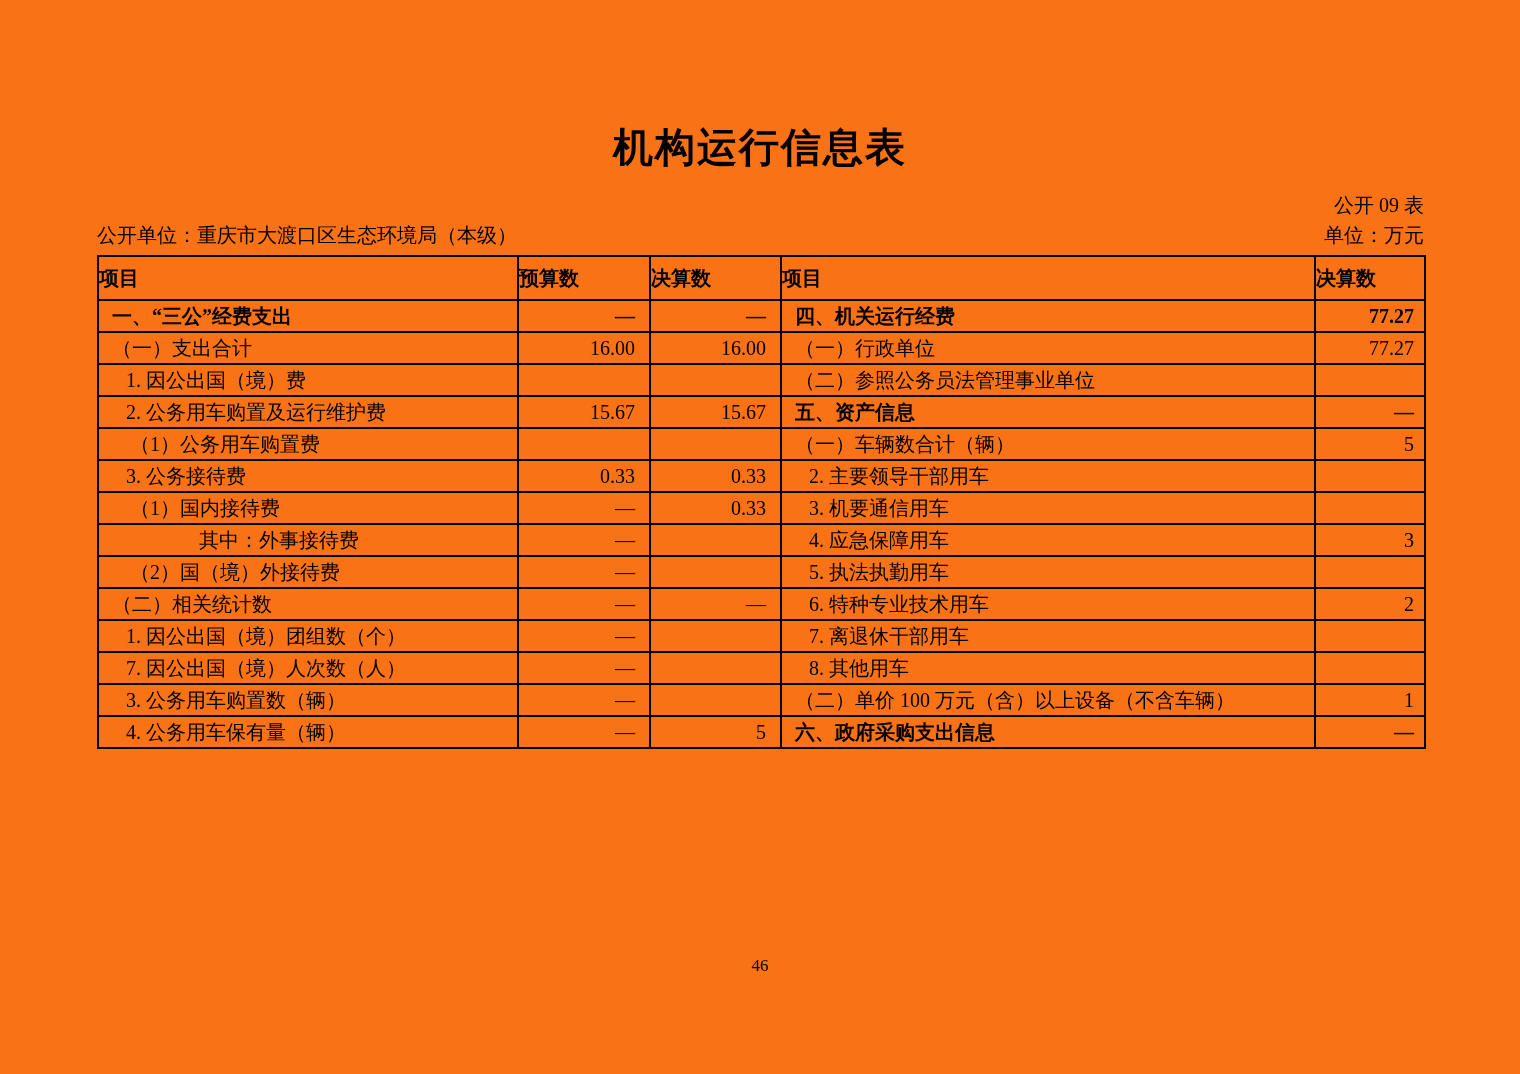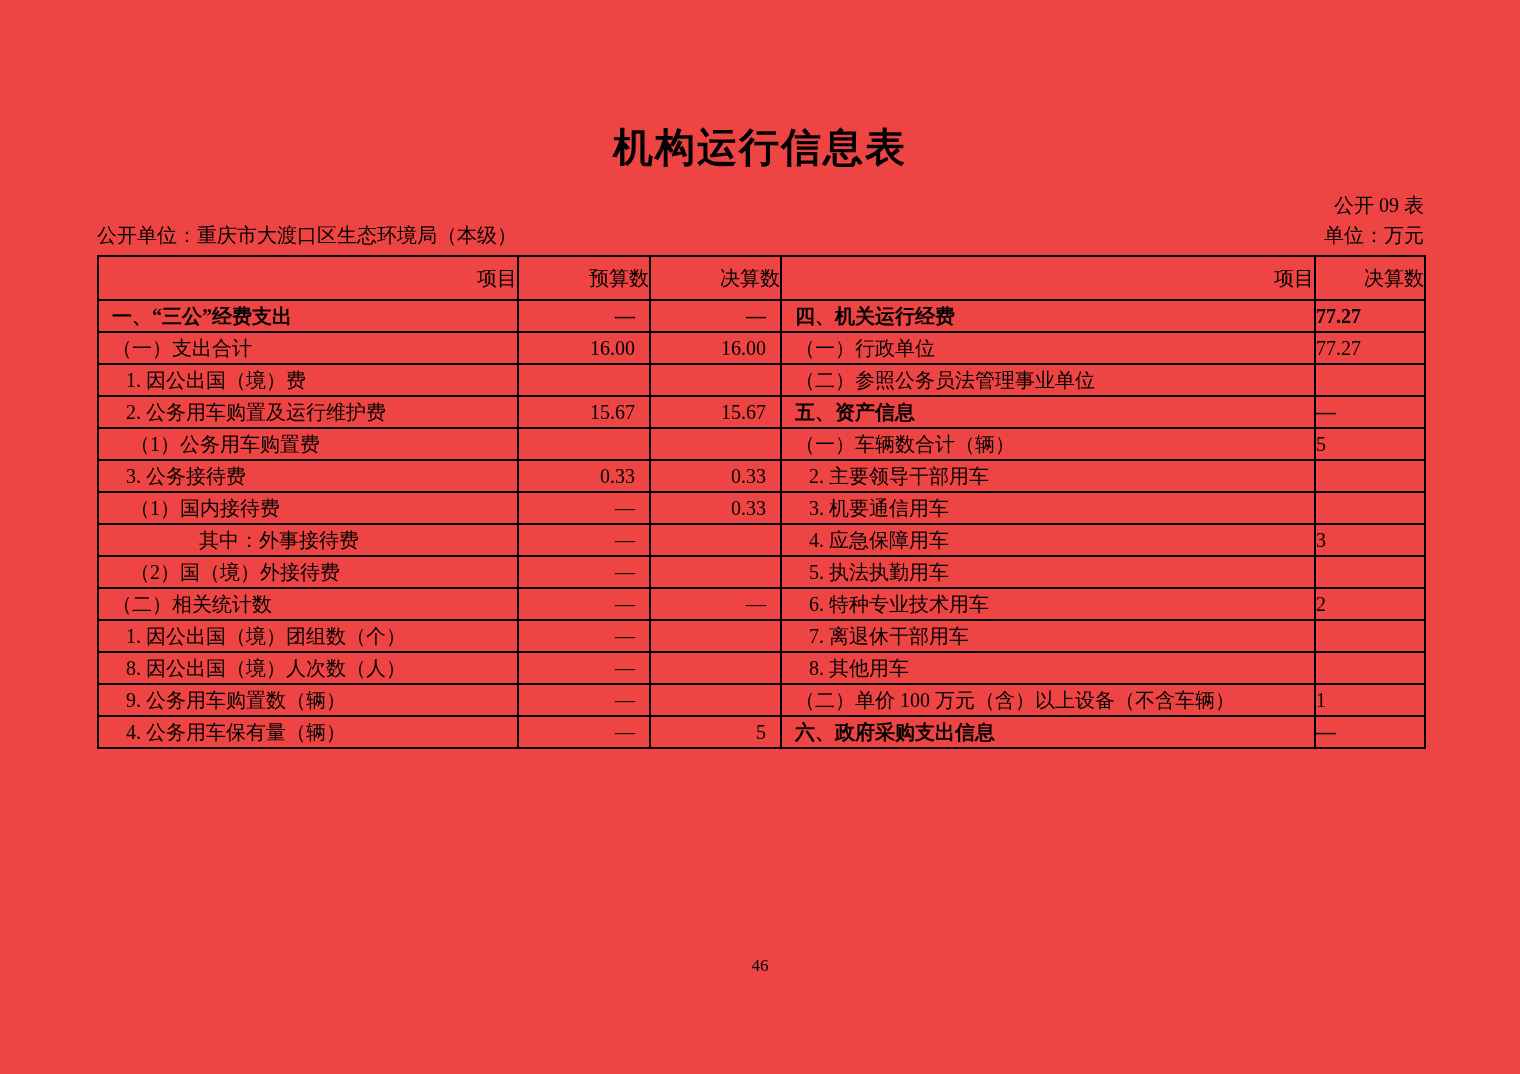--- a/index.html
+++ b/index.html
@@ -4,21 +4,21 @@
 <style>
   * { box-sizing: border-box; }
   html, body { margin: 0; padding: 0; background: #ffffff; }
   body {
     width: 1520px; height: 1074px;
     font-family: "Liberation Serif", serif;
     color: #000;
     position: relative;
     overflow: hidden;
   }
-  .page { position: absolute; inset: 0; background: #ef4444; }
+  .page { position: absolute; inset: 0; background: #f97316; }
 
   .doc-title {
     position: absolute;
     top: 120px; left: 0; width: 100%;
     text-align: center;
     font-family: "Liberation Sans", sans-serif;
     font-size: 40px;
     font-weight: bold;
     letter-spacing: 2px;
     margin: 0;
@@ -50,27 +50,27 @@
   .info-table th, .info-table td {
     border: 2px solid #000;
     padding: 0;
     vertical-align: middle;
     overflow: hidden;
     white-space: nowrap;
   }
   .info-table thead tr { height: 44px; }
   .info-table tbody tr { height: 32px; }
   .info-table th {
-    text-align: right;
-    font-weight: normal;
+    text-align: left;
+    font-weight: bold;
     font-size: 20px;
   }
   td.item { text-align: left; }
   td.num  { text-align: right; padding-right: 14px; }
-  td.num-last { text-align: left; }
+  td.num-last { text-align: right; padding-right: 10px; }
   td.ind0 { padding-left: 13px; }
   td.ind1 { padding-left: 27px; }
   td.ind2 { padding-left: 31px; }
   td.ind3 { padding-left: 100px; }
   .bold { font-weight: bold; }
 
   .page-number {
     position: absolute;
     top: 956px; left: 0; width: 100%;
     text-align: center;
@@ -182,28 +182,28 @@
           <td class="num-last">2</td>
         </tr>
         <tr>
           <td class="item ind1">1. 因公出国（境）团组数（个）</td>
           <td class="num">—</td>
           <td class="num"></td>
           <td class="item ind1">7. 离退休干部用车</td>
           <td class="num-last"></td>
         </tr>
         <tr>
-          <td class="item ind1">8. 因公出国（境）人次数（人）</td>
+          <td class="item ind1">7. 因公出国（境）人次数（人）</td>
           <td class="num">—</td>
           <td class="num"></td>
           <td class="item ind1">8. 其他用车</td>
           <td class="num-last"></td>
         </tr>
         <tr>
-          <td class="item ind1">9. 公务用车购置数（辆）</td>
+          <td class="item ind1">3. 公务用车购置数（辆）</td>
           <td class="num">—</td>
           <td class="num"></td>
           <td class="item ind0">（二）单价 100 万元（含）以上设备（不含车辆）</td>
           <td class="num-last">1</td>
         </tr>
         <tr>
           <td class="item ind1">4. 公务用车保有量（辆）</td>
           <td class="num">—</td>
           <td class="num">5</td>
           <td class="item ind0 bold">六、政府采购支出信息</td>

